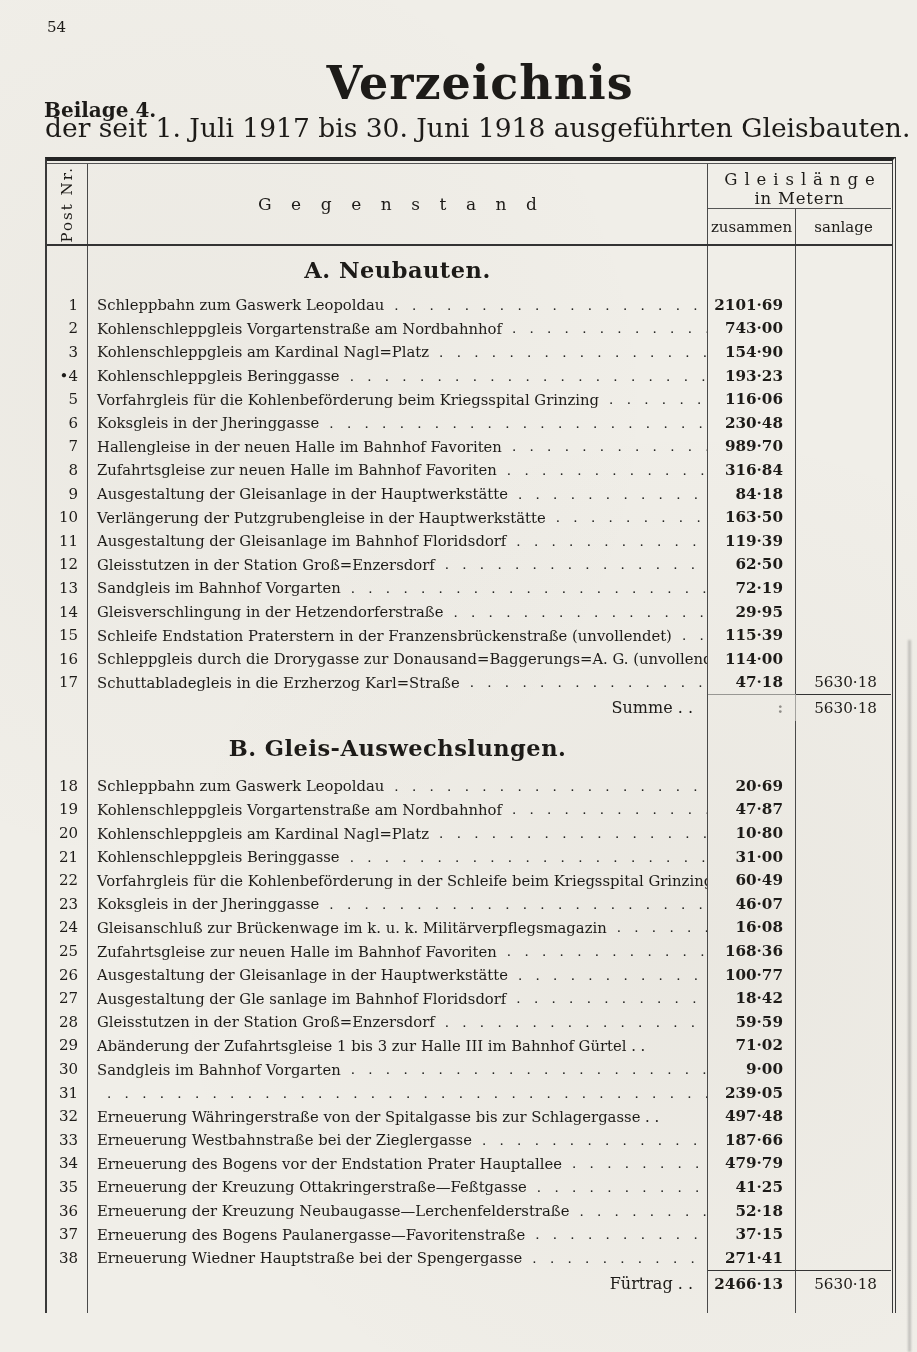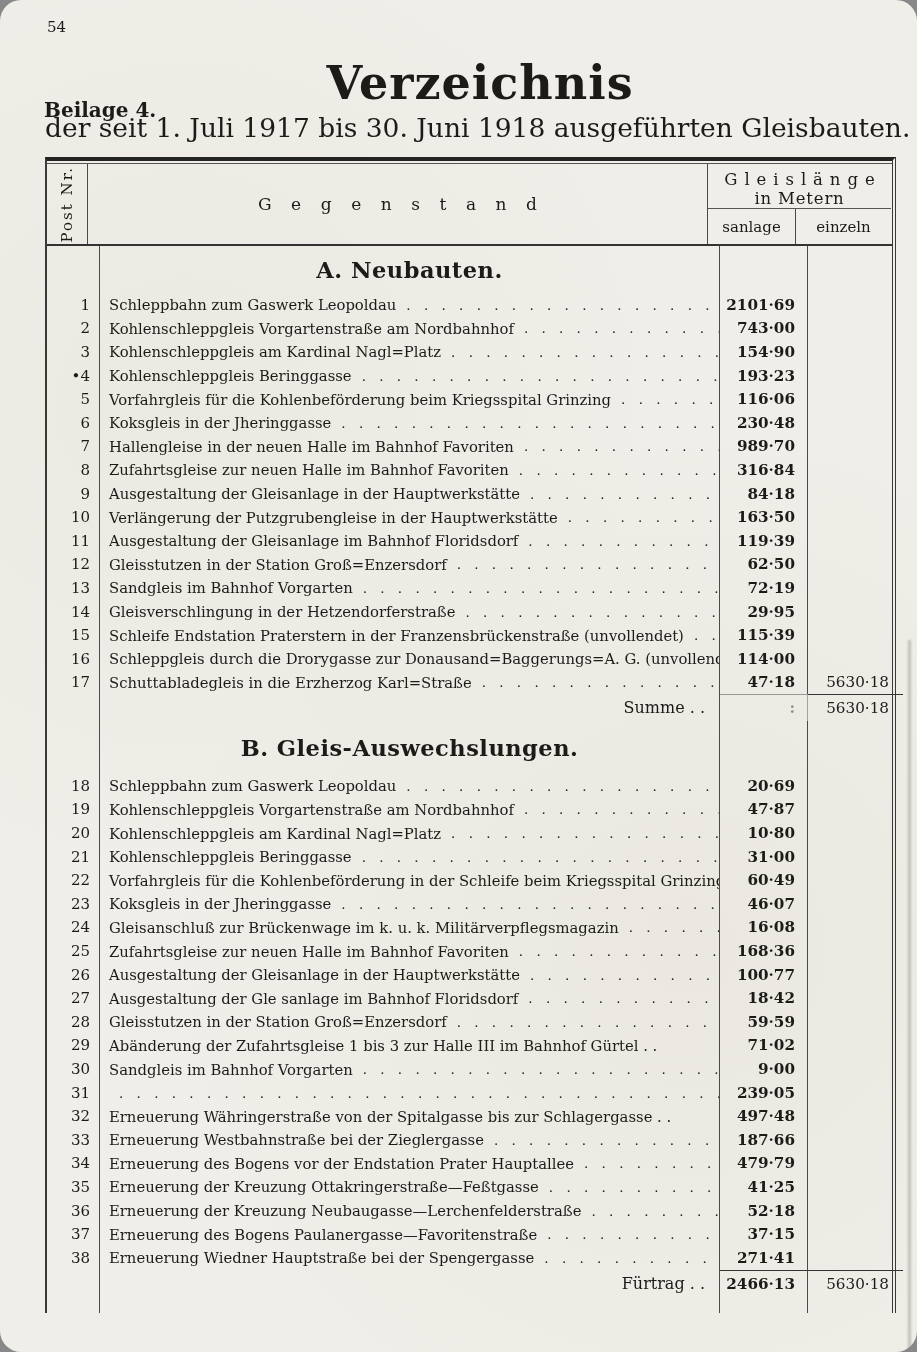--- a/index.html
+++ b/index.html
@@ -7,21 +7,20 @@
     position:relative;
     width:917px; height:1352px;
     margin:0 auto;
     background:
       radial-gradient(circle at 20% 30%, rgba(120,110,90,.04), transparent 40%),
       radial-gradient(circle at 75% 70%, rgba(120,110,90,.05), transparent 45%),
       #f0eee8;
     font-family:"DejaVu Serif", serif;
     color:#1d1b18;
     overflow:hidden;
-    border-radius:21px;
   }
   .page::after { 
     content:""; position:absolute; right:6px; top:640px; bottom:0; width:3px;
     background:rgba(60,60,60,.25); filter:blur(1px);
   }
   .page-number { position:absolute; left:47px; top:18px; font-size:15px; }
   .annex { position:absolute; left:44px; top:66px; font-size:20px; font-weight:bold;margin-top:32px; }
   .doc-title { position:absolute; left:0; right:0; top:56px; text-align:center;
     font-size:46px; font-weight:bold; letter-spacing:1px;margin-left:43px; }
   .doc-subtitle { position:absolute; left:45px; right:40px; top:112px; text-align:center;
@@ -48,21 +47,21 @@
   .gleis-h { display:flex; flex-direction:column; }
   .gleis-title { flex:1; display:flex; flex-direction:column; align-items:center;
     justify-content:center; font-size:16.5px; padding-top:6px; }
   .gleis-title .l1 { letter-spacing:.42em; text-indent:.42em; }
   .gleis-title .l2 { letter-spacing:.05em; }
   .gleis-sub { display:grid; grid-template-columns:88px 95px; border-top:1px solid #555; }
   .gleis-sub div { text-align:center; font-size:15px; padding:9px 0 8px 0; box-sizing:border-box; }
   .gleis-sub div:first-child { border-right:1px solid #4a4a4a; }
 
   .tbody {}
-  .srow { display:grid; grid-template-columns:41px 620px 88px 95px; min-height:23.6px;padding-left:12px; }
+  .srow { display:grid; grid-template-columns:41px 620px 88px 95px; min-height:23.6px; }
   .srow .cell { display:flex; align-items:center; }
   .c-post { justify-content:flex-end; padding-right:9px; font-size:15px; }
   .c-geg  { padding-left:9px; font-size:14.8px; white-space:nowrap; overflow:hidden; }
   .c-geg .txt { flex:0 0 auto; }
   .leader { flex:1 1 auto; overflow:hidden; white-space:nowrap;
     letter-spacing:4.5px; font-size:13.5px; padding-left:10px; color:#20201e; }
   .c-einz { justify-content:flex-end; padding-right:12px; font-size:15.2px;font-weight:bold; }
   .c-zus  { justify-content:flex-end; padding-right:14px; font-size:15.2px; }
   .faint { opacity:.45; }
 
@@ -90,22 +89,22 @@
       <div class="cell post-h">
         <span>Post Nr.</span>
       </div>
       <div class="cell geg-h">Gegenstand</div>
       <div class="gleis-h">
         <div class="gleis-title">
           <span class="l1">Gleislänge</span>
           <span class="l2">in Metern</span>
         </div>
         <div class="gleis-sub">
+          <div>zusammen</div>
           <div>sanlage</div>
-          <div>einzeln</div>
         </div>
       </div>
     </div>
     <div class="tbody">
         <div class="srow heading-row">
           <div class="cell c-post"></div>
           <div class="cell c-geg c-heading">A. Neubauten.</div>
           <div class="cell c-einz"></div>
           <div class="cell c-zus"></div>
         </div>

